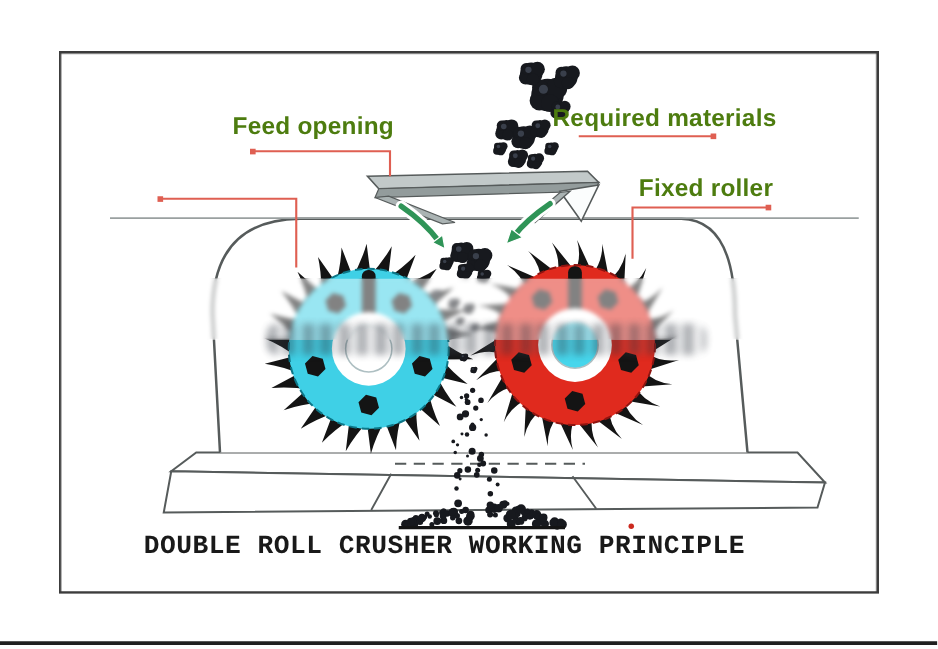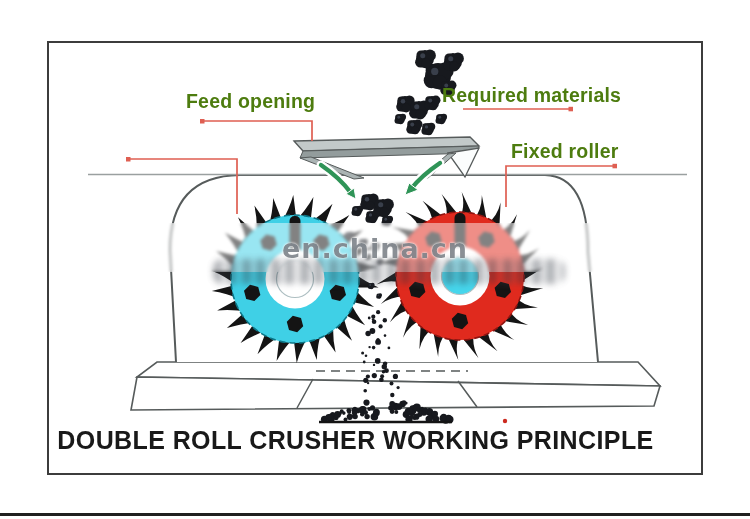--- a/index.html
+++ b/index.html
@@ -16,21 +16,21 @@
   .wm-text{position:absolute;left:0;top:233px;width:750px;text-align:center;
            font-family:"DejaVu Sans",sans-serif;font-size:27px;font-weight:600;
            letter-spacing:1px;color:#80868c;opacity:0.92;
            text-shadow:0 0 3px #fff,0 0 1px #fff;}
   .wm-blur{position:absolute;left:213px;top:259px;width:352px;height:25px;border-radius:9px;
            background:repeating-linear-gradient(90deg,
              rgba(58,64,74,0.55) 0 9px, rgba(128,136,146,0.15) 9px 14px,
              rgba(44,50,60,0.5) 14px 23px, rgba(150,152,160,0.12) 23px 29px);
            filter:blur(3px);opacity:0.75;}
   .title{position:absolute;left:0;top:426px;width:711px;text-align:center;
-         font-family:Liberation Sans, sans-serif;font-weight:bold;font-size:25px;
+         font-family:Liberation Mono, monospace;font-weight:bold;font-size:21px;
          letter-spacing:0.4px;color:#191919;}
 </style>
 </head>
 <body>
 
 <div class="stage">
 
   <svg class="diagram" width="750" height="519" viewBox="0 0 750 519">
 
     <g>
@@ -359,21 +359,20 @@
       <rect x="126" y="157" width="4.5" height="4.5" fill="#df5f52"></rect>
       <path d="M463,109 H571" stroke-width="1.7" stroke="#df5f52"></path>
       <rect x="568.5" y="106.8" width="4.5" height="4.5" fill="#df5f52"></rect>
       <path d="M615,166 H506 V207" stroke-width="1.7" stroke="#df5f52"></path>
       <rect x="612.5" y="163.8" width="4.5" height="4.5" fill="#df5f52"></rect>
     </g>
   </svg>
 
   <div class="wm-band"></div>
   <div class="wm-blur"></div>
-  <div class="wm-text">en.china.cn</div>
 
   <div class="lbl" style="left:186px;top:90px">Feed opening</div>
   <div class="lbl" style="left:442px;top:84px">Required materials</div>
   <div class="lbl" style="left:511px;top:140px">Fixed roller</div>
 
   <div class="title">DOUBLE ROLL CRUSHER WORKING PRINCIPLE</div>
 
   <div class="frame"></div>
   <div class="bottom-rule"></div>
 </div>

